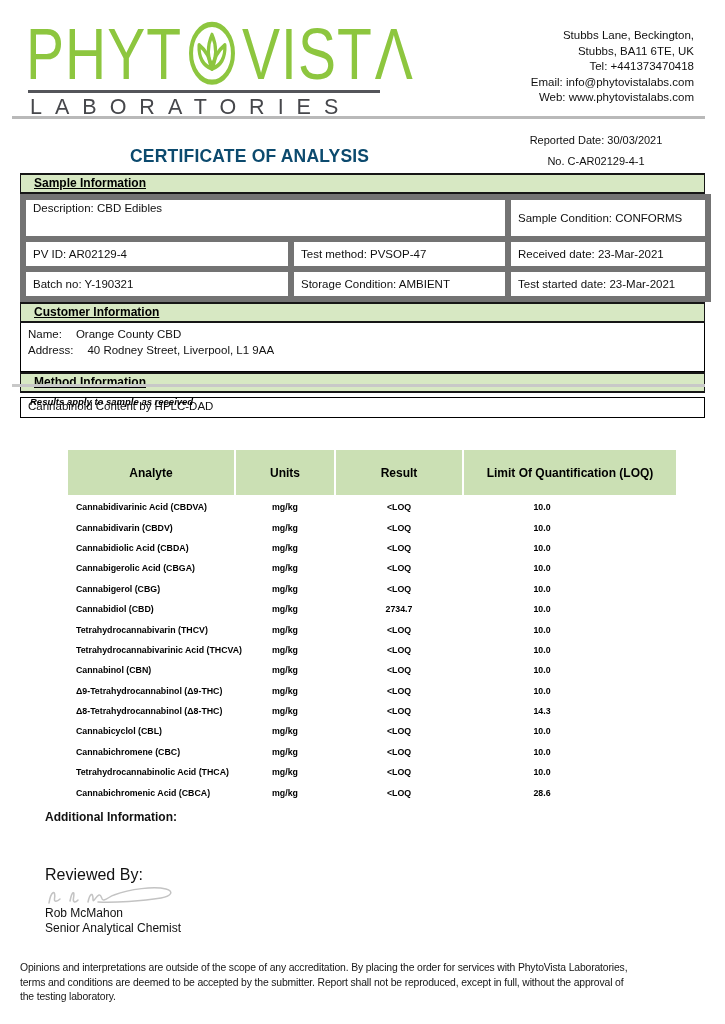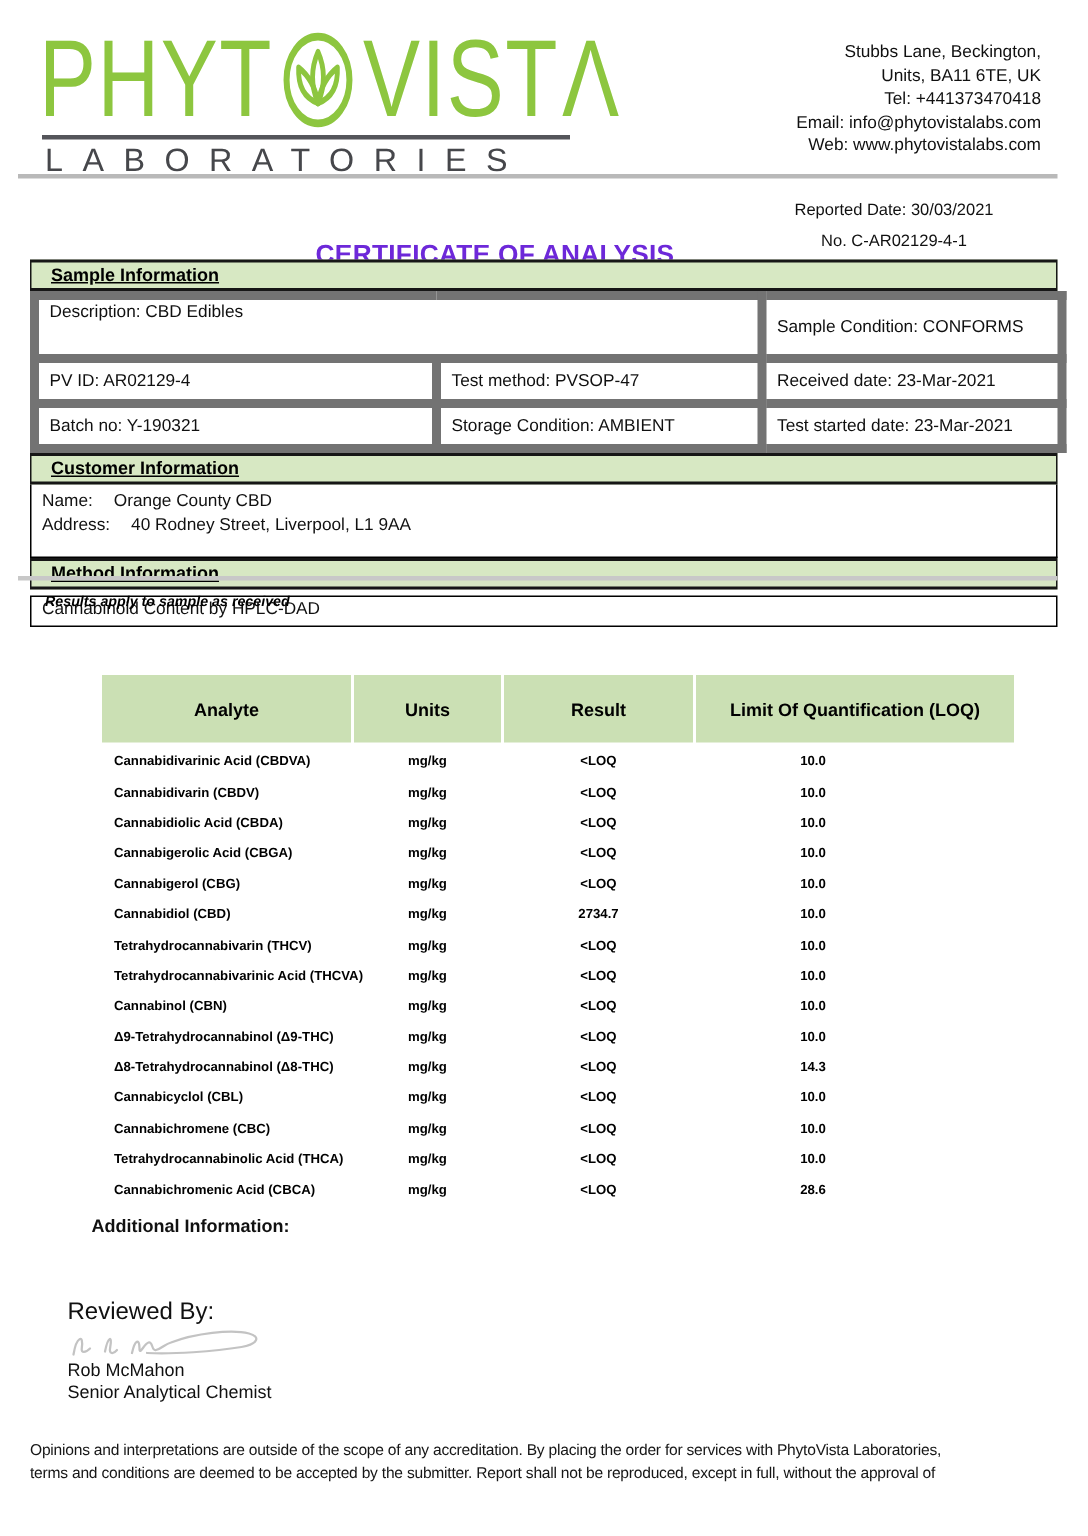--- a/index.html
+++ b/index.html
@@ -23,22 +23,22 @@
   .contact-block {
     position:absolute; top:28px; right:31px; width:320px;
     text-align:right; font-size:11.5px; line-height:15.6px; color:#101010;
   }
 
   .rule { position:absolute; left:12px; width:693px; height:3px; background:#b9b9b9; }
   .rule1 { top:116px; }
   .rule2 { top:384px; background:#c8c8c8; }
 
   .report-title {
-    position:absolute; top:159px; left:130px; width:400px; text-align:center;
-    font-size:17.5px; font-weight:bold; letter-spacing:0.2px; color:#6d28d9;
+    position:absolute; top:146px; left:130px; width:400px; text-align:left;
+    font-size:17.5px; font-weight:bold; letter-spacing:0.2px; color:#0c4a6e;
   }
   .reported-block {
     position:absolute; top:130px; left:487px; width:218px; text-align:center;
     font-size:11px; line-height:21px; color:#101010;
   }
 
   
   .sections { position:absolute; left:20px; top:173px; width:685px; }
   .section-bar {
     background:#d7e8c3; border:1px solid #161616;
@@ -84,21 +84,21 @@
   .rrow {
     display:grid; grid-template-columns:166px 98px 126px 212px; column-gap:2px;
     height:20.4px; align-items:center; font-size:8.8px; font-weight:bold; color:#000;
   }
   .rrow .c-analyte { padding-left:8px; white-space:nowrap; }
   .rrow .c-units  { text-align:center; }
   .rrow .c-result { text-align:center; }
   .rrow .c-loq    { text-align:center; padding-right:56px; }
 
   
-  .addl  { position:absolute; left:45px; top:810px; font-size:12px; font-weight:bold;margin-left:16px; }
+  .addl  { position:absolute; left:45px; top:810px; font-size:12px; font-weight:bold; }
   .reviewed { position:absolute; left:45px; top:866px; font-size:16px; }
   .sig   { position:absolute; left:42px; top:880px; }
   .sig-name  { position:absolute; left:45px; top:906px; font-size:12px; }
   .sig-title { position:absolute; left:45px; top:921px; font-size:12px; }
 
   .footer {
     position:absolute; left:20px; top:961px; width:700px;
     font-size:10.4px; line-height:14.6px; letter-spacing:-0.15px; color:#161616;
   }
   .footer div { white-space:nowrap; }
@@ -115,21 +115,21 @@
     <path d="M31,46 Q48,41 47,23 Q34,31 31,46 Z" fill="none" stroke="#8dc63f" stroke-width="4" stroke-linejoin="round"></path>
   </svg>
   <span class="logo-word">VIST</span>
   <span class="logo-word">Λ</span>
 </div>
 <div class="logo-line"></div>
 <div class="logo-sub">LABORATORIES</div>
 
 <div class="contact-block">
   <div>Stubbs Lane, Beckington,</div>
-  <div>Units, BA11 6TE, UK</div>
+  <div>Stubbs, BA11 6TE, UK</div>
   <div>Tel: +441373470418</div>
   <div>Email: info@phytovistalabs.com</div>
   <div>Web: www.phytovistalabs.com</div>
 </div>
 
 <div class="rule rule1"></div>
 
 <div class="report-title">CERTIFICATE OF ANALYSIS</div>
 <div class="reported-block">
   <div>Reported Date: 30/03/2021</div>
@@ -310,13 +310,14 @@
     <path d="M46,22 C48,13 51,12 51,19 C51,24 54,16 57,15 C60,14 59,21 62,20 C66,19 68,16 72,15 C88,9 112,6 124,9 C132,11 130,16 119,18 C101,21 72,23 56,22"></path>
   </g>
 </svg>
 
 <div class="sig-name">Rob McMahon</div>
 <div class="sig-title">Senior Analytical Chemist</div>
 
 <div class="footer">
   <div>Opinions and interpretations are outside of the scope of any accreditation. By placing the order for services with PhytoVista Laboratories,</div>
   <div>terms and conditions are deemed to be accepted by the submitter. Report shall not be reproduced, except in full, without the approval of</div>
+  <div>the testing laboratory.</div>
 </div>
 
 </body></html>

